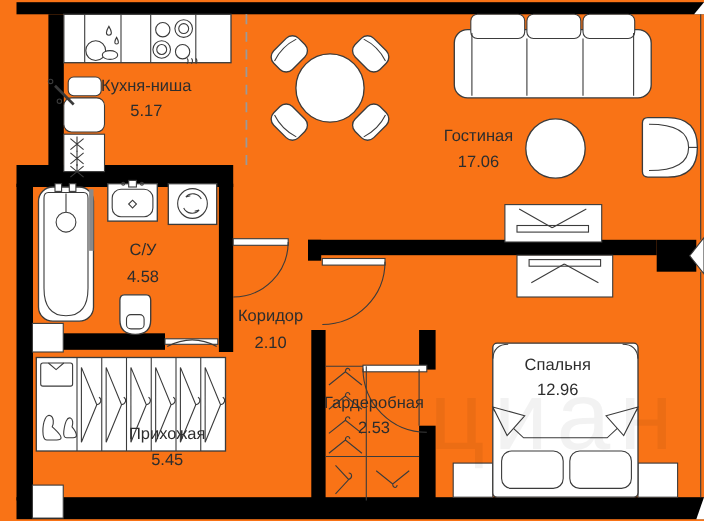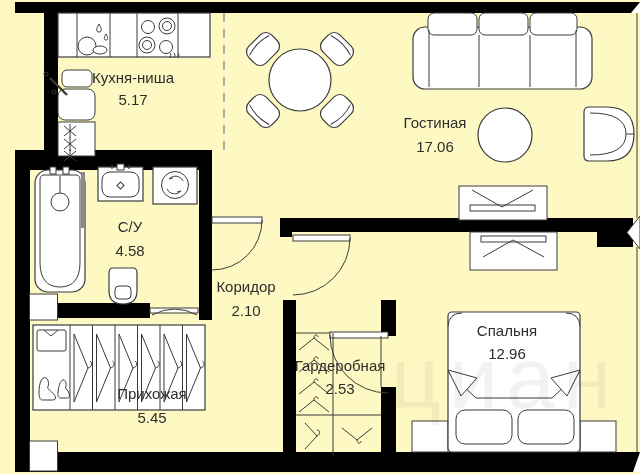--- a/index.html
+++ b/index.html
@@ -1,16 +1,16 @@
 <!DOCTYPE html>
 <html><head>
 <meta charset="utf-8">
 <style>
   html,body{margin:0;padding:0;background:#fff;}
-  .plan-wrap{position:relative;width:640px;height:474px;background:#fef9c3;overflow:hidden;
+  .plan-wrap{position:relative;width:640px;height:474px;background:#f97316;overflow:hidden;
              font-family:"Liberation Sans",sans-serif;}
   svg{display:block;}
   .wall{fill:#000;stroke:none;}
   .ln{fill:none;stroke:#3b3b3b;stroke-width:1.2;}
   .lnt{fill:none;stroke:#3b3b3b;stroke-width:1;}
   .fw{fill:#fff;stroke:#3b3b3b;stroke-width:1.2;}
   .fwt{fill:#fff;stroke:#3b3b3b;stroke-width:1;}
   .dash{fill:none;stroke:#9a9a9a;stroke-width:1.6;stroke-dasharray:9 7;}
   .lbl{font:15px "Liberation Sans",sans-serif;fill:#2d2d2d;text-anchor:middle;}
   .wm{font:88px "Liberation Sans",sans-serif;fill:rgba(0,0,0,0.05);text-anchor:middle;

